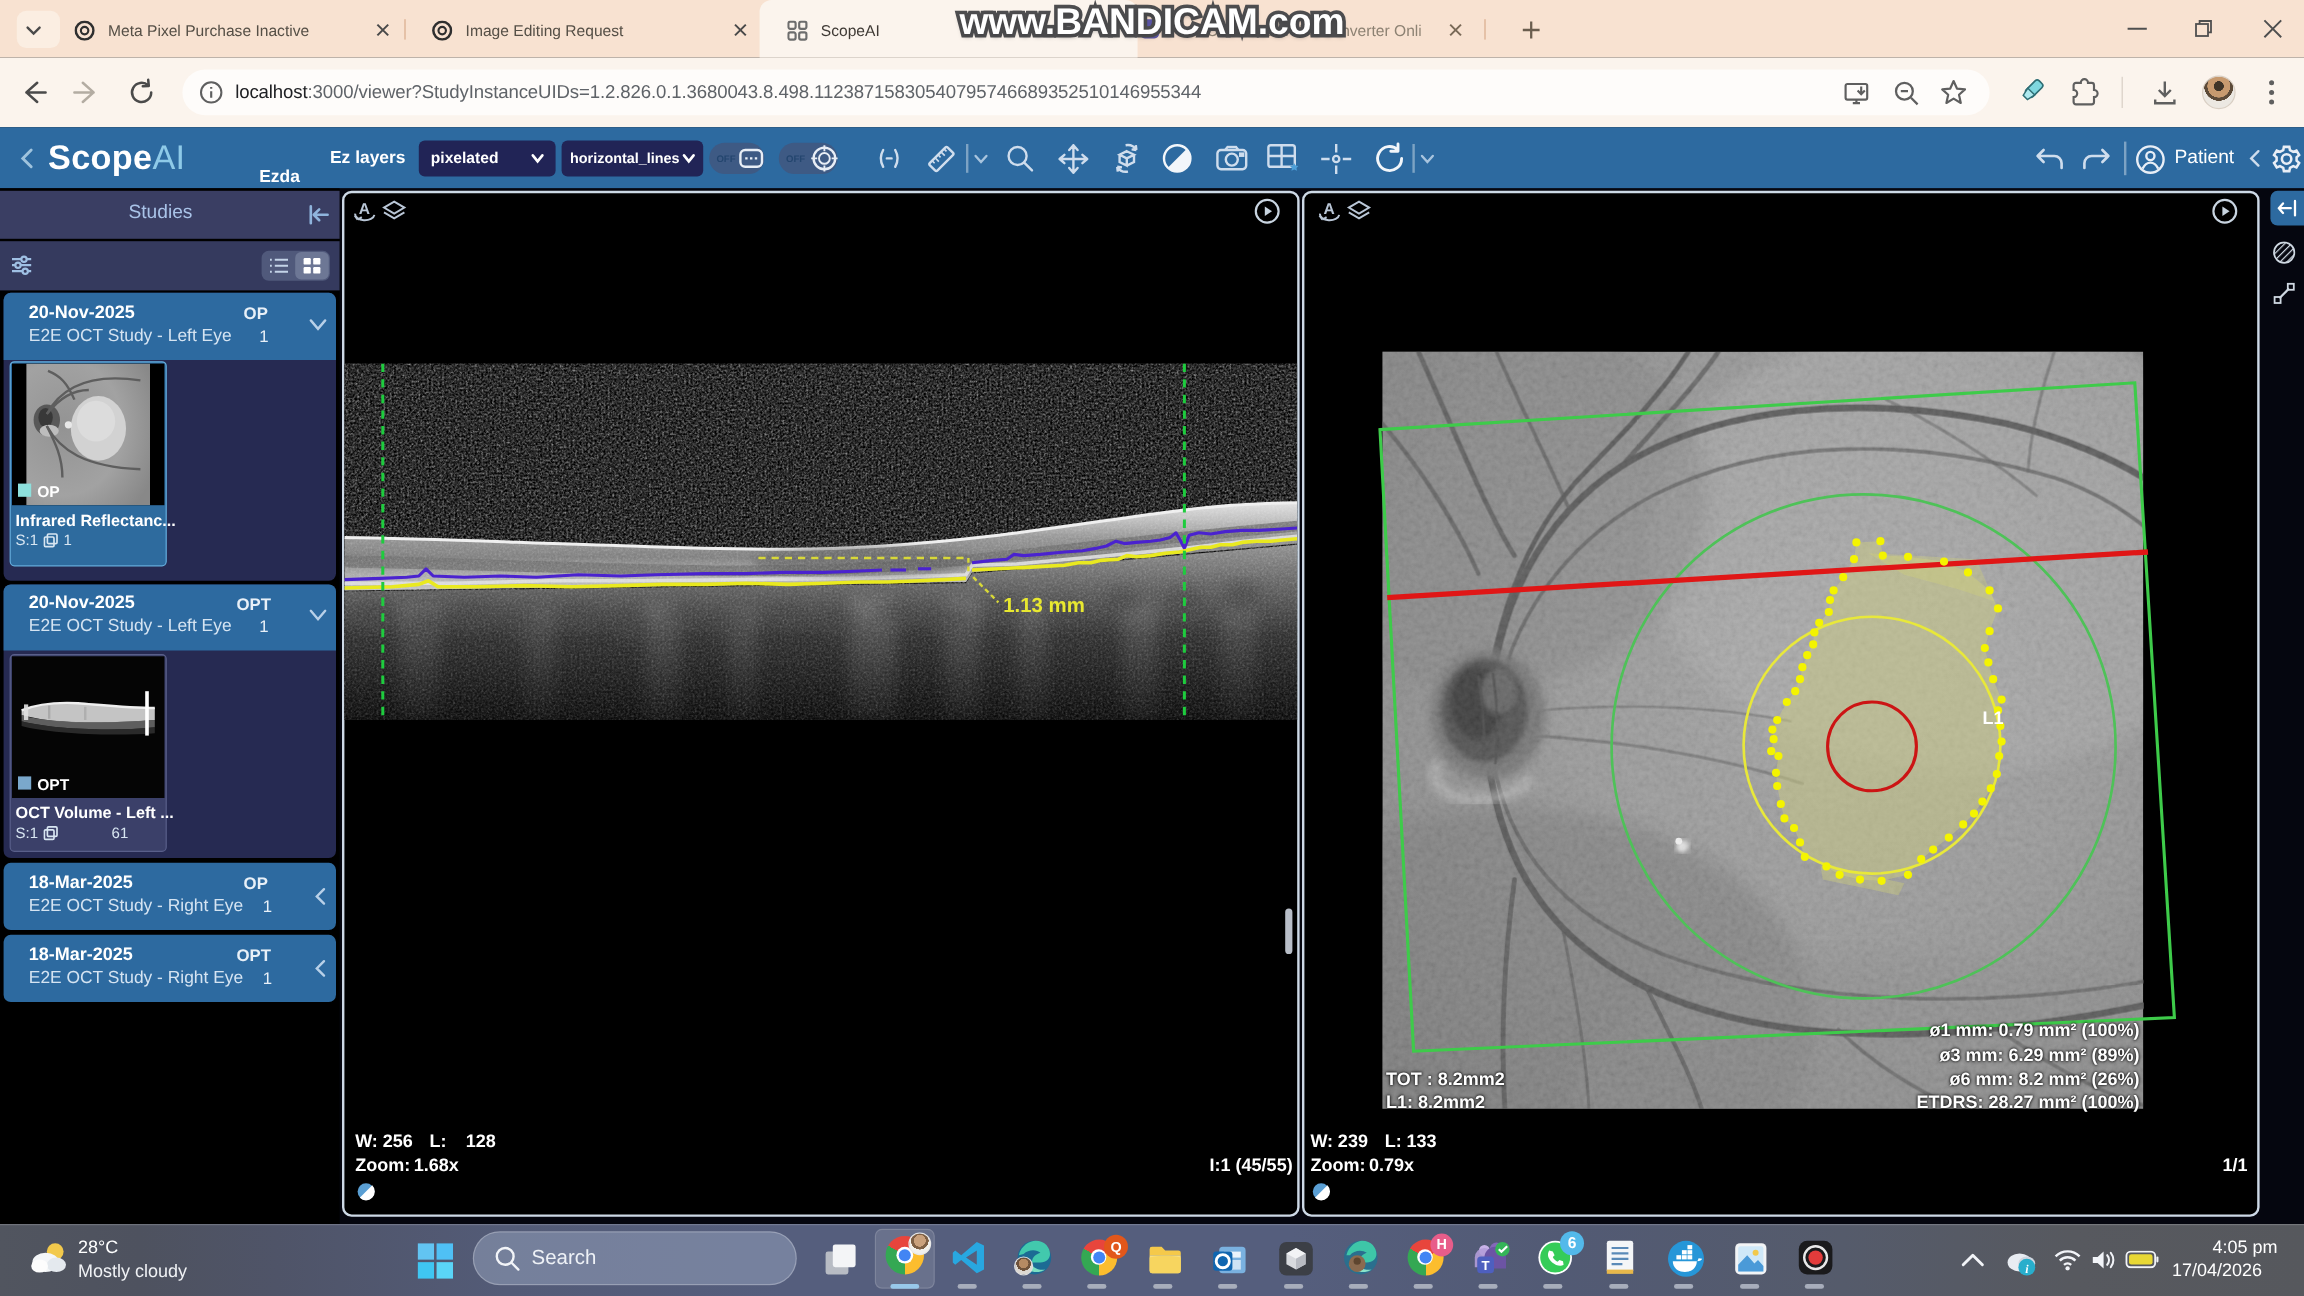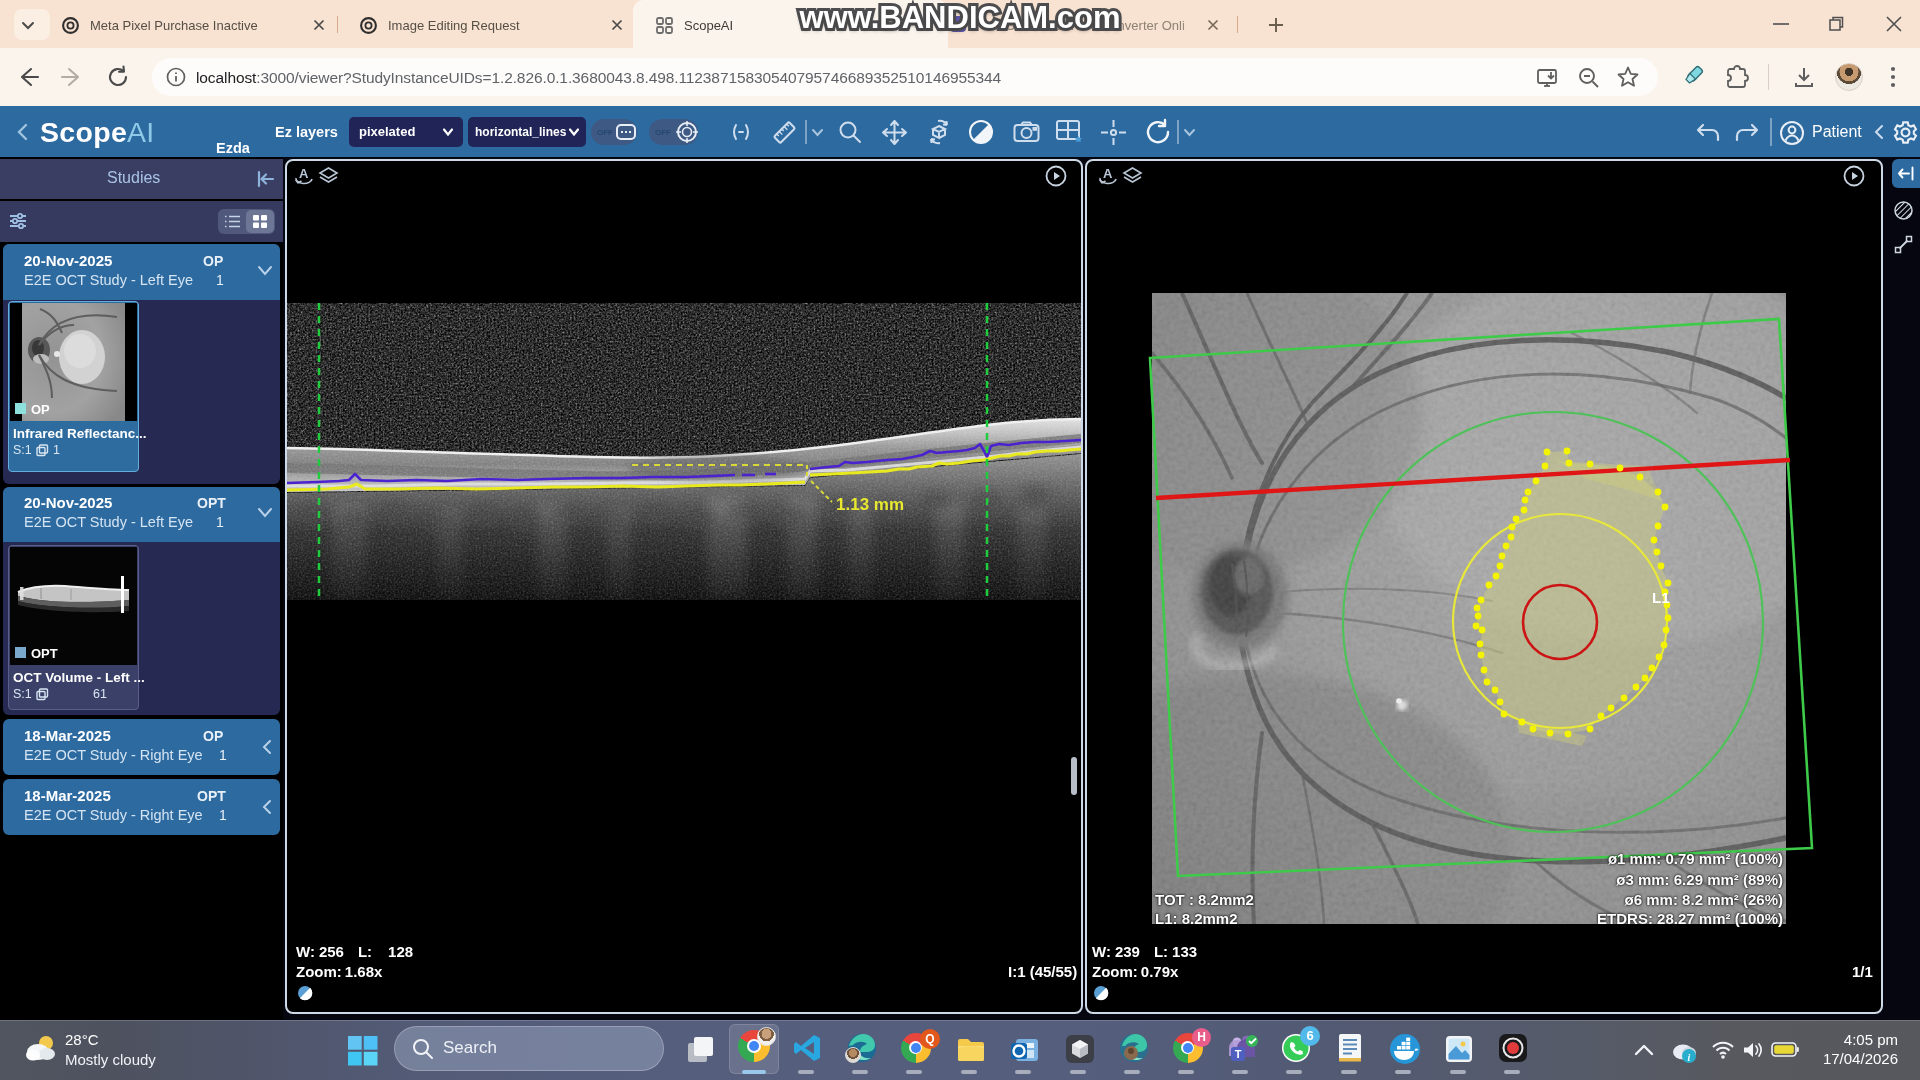--- a/index.html
+++ b/index.html
@@ -866,14 +866,14 @@
 <svg class="abs" style="left:1742px;top:1041px" width="22" height="18">
       <path d="M2 6.5 H6 L11 2 V16 L6 11.5 H2 Z" fill="#f2f4f8"></path>
       <path d="M14 5 a6 6 0 0 1 0 8 M17 3 a9.5 9.5 0 0 1 0 12" stroke="#f2f4f8" stroke-width="1.7" fill="none" stroke-linecap="round"></path>
     </svg>
 <svg class="abs" style="left:1771px;top:1042px" width="28" height="15">
       <rect x="1" y="1" width="24" height="13" rx="3.5" fill="none" stroke="#f2f4f8" stroke-width="1.6"></rect>
       <rect x="3.2" y="3.2" width="19.6" height="8.6" rx="2" fill="#e8d835"></rect>
       <rect x="26" y="5" width="1.8" height="5" rx="0.9" fill="#f2f4f8"></rect>
     </svg>
 <div class="abs" style="left:1820px;top:1031px;width:78px;height:16px;font-size:15px;color:#fff;text-align:right;">4:05 pm</div>
-<div class="abs" style="left:1810px;top:1050px;width:88px;height:16px;font-size:15px;color:#fff;text-align:right;">17/04/2026</div>
+<div class="abs" style="left:1810px;top:1050px;width:88px;height:16px;font-size:15px;color:#fff;">17/04/2026</div>
 </div>
 
 </body></html>

